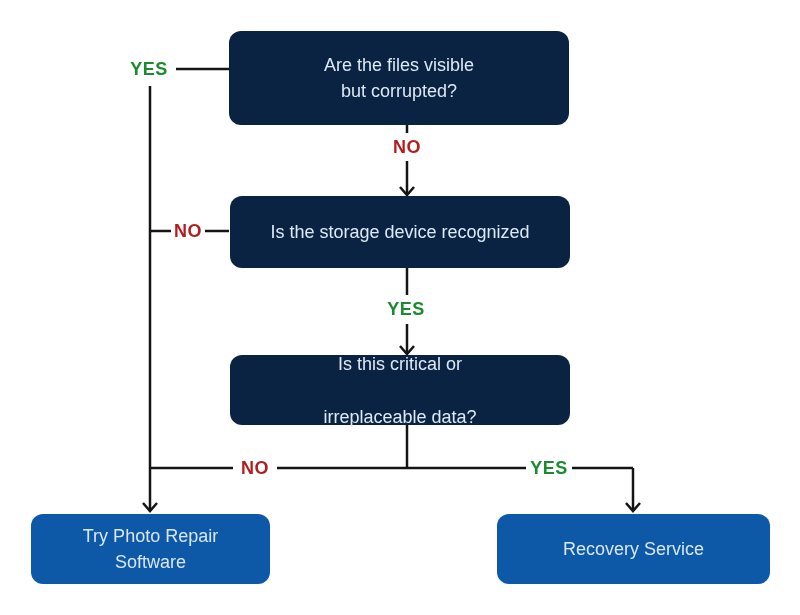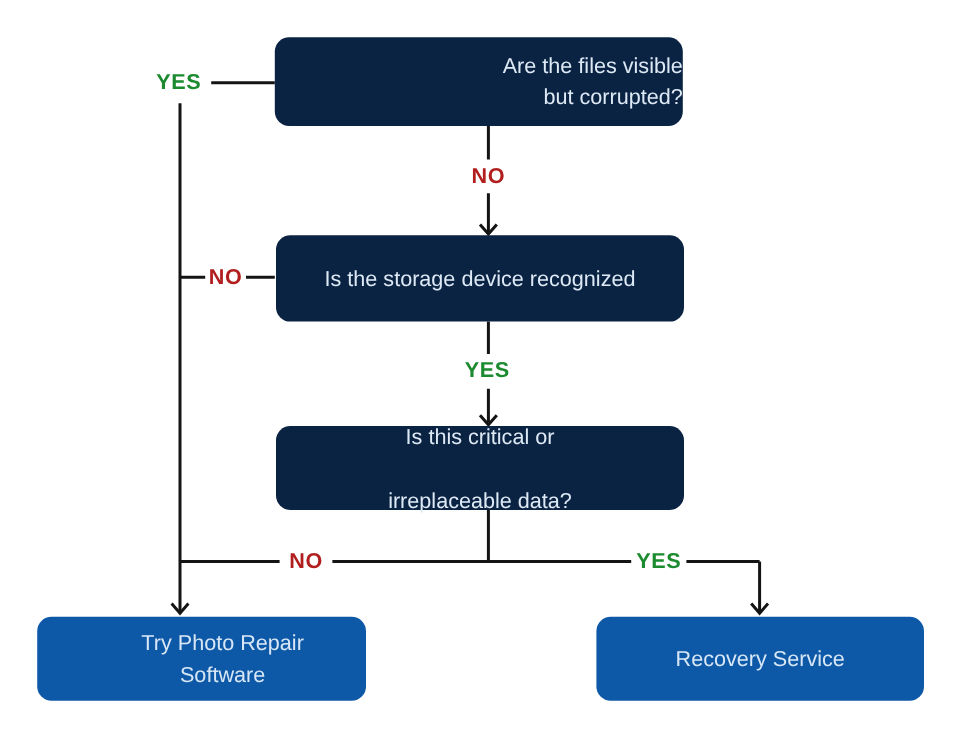--- a/index.html
+++ b/index.html
@@ -72,35 +72,35 @@
     <path d="M407 268 V295 M407 324 V352"></path>
     <path d="M400 346 L407 354 L414 346"></path>
 
     <path d="M407 425 V468"></path>
     <path d="M150 468 H233 M277 468 H526 M572 468 H633"></path>
 
     <path d="M633 468 V511"></path>
     <path d="M626 503 L633 511 L640 503"></path>
   </svg>
 
-  <div class="node qbox" style="left:229px; top:31px; width:340px; height:74px;align-items:flex-end;">
+  <div class="node qbox" style="left:229px; top:31px; width:340px; height:94px;">
     <span>Are the files visible</span>
     <span>but corrupted?</span>
   </div>
 
   <div class="node qbox" style="left:230px; top:196px; width:340px; height:72px;gap:24px;">
     <span>Is the storage device recognized</span>
   </div>
 
   <div class="node qbox" style="left:230px; top:355px; width:340px; height:70px;gap:27px;">
     <span>Is this critical or</span>
     <span>irreplaceable data?</span>
   </div>
 
-  <div class="node abox" style="left:31px; top:514px; width:239px; height:70px;padding-left:35px;">
+  <div class="node abox" style="left:31px; top:514px; width:239px; height:70px;">
     <span>Try Photo Repair</span>
     <span>Software</span>
   </div>
 
   <div class="node abox" style="left:497px; top:514px; width:273px; height:70px;">
     <span>Recovery Service</span>
   </div>
 
   <div class="lbl yes" style="left:149px; top:69px;">YES</div>
   <div class="lbl no" style="left:407px; top:147px;">NO</div>

